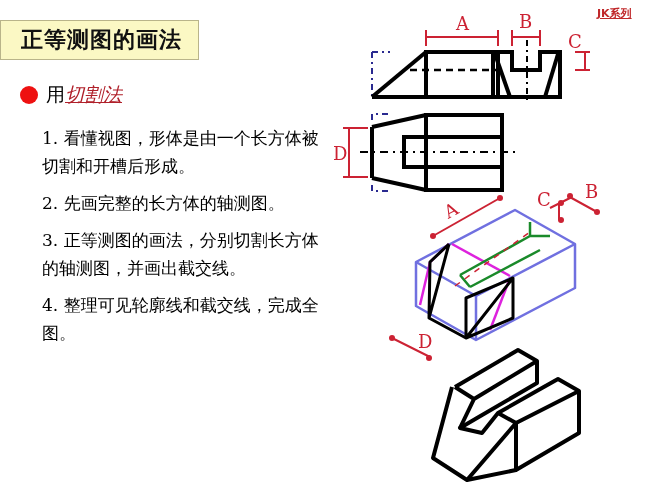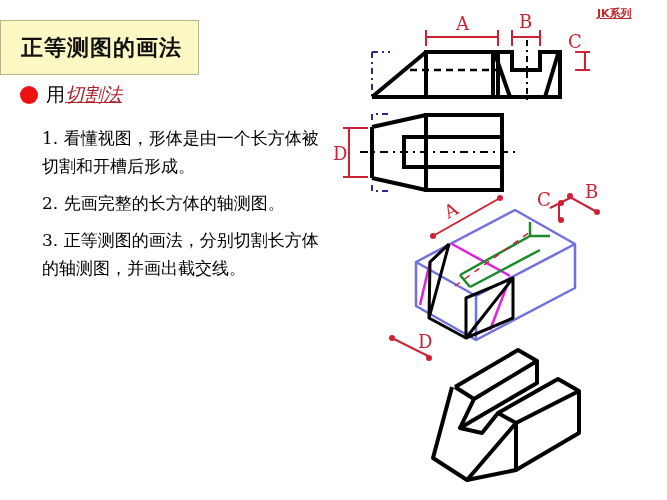--- a/index.html
+++ b/index.html
@@ -1,18 +1,18 @@
 <!DOCTYPE html>
 <html><head>
 <meta charset="utf-8">
 <style>
   html, body { margin: 0; padding: 0; background: #ffffff; }
   body { width: 667px; height: 500px; position: relative; overflow: hidden;
          font-family: "DejaVu Serif", "Liberation Serif", serif; color: #000; }
-  .title-box { position: absolute; left: 0; top: 20px; width: 199px; height: 55px;
+  .title-box { position: absolute; left: 0; top: 20px; width: 199px; height: 40px;
                background: #fbf8c4; border: 1px solid #b9b48a; box-sizing: border-box;
                display: flex; align-items: center; padding-left: 20px; }
   .title-text { font-family: "DejaVu Sans", "Liberation Sans", sans-serif; font-weight: bold;
                 font-size: 22px; letter-spacing: 1px; color: #111; }
   .series-tag { position: absolute; left: 597px; top: 6px; font-family: "DejaVu Sans", "Liberation Sans", sans-serif;
                 font-weight: bold; font-size: 11px; color: #c0282a; text-decoration: underline; }
   .subtitle { position: absolute; left: 20px; top: 82px; display: flex; align-items: center;
               font-family: "DejaVu Sans", "Liberation Sans", sans-serif; font-size: 19px; }
   .bullet-dot { width: 18px; height: 18px; border-radius: 50%; background: #ee1111; margin-right: 8px; }
   .method { color: #b0202a; text-decoration: underline; font-style: italic; }
@@ -37,20 +37,23 @@
 
 <div class="steps">
   <div class="step">
     <span>1.</span>&nbsp;<span>看懂视图，形体是由一个长方体被切割和开槽后形成。</span>
   </div>
   <div class="step">
     <span>2.</span>&nbsp;<span>先画完整的长方体的轴测图。</span>
   </div>
   <div class="step">
     <span>3.</span>&nbsp;<span>正等测图的画法，分别切割长方体的轴测图，并画出截交线。</span>
+  </div>
+  <div class="step">
+    <span>4.</span>&nbsp;<span>整理可见轮廓线和截交线，完成全图。</span>
   </div>
 </div>
 
 <svg class="diagram" width="337" height="500" viewBox="330 0 337 500" font-family="DejaVu Serif, serif">
 
   <g fill="none">
     <path d="M372 52 H390 M372 52 V97" stroke="#2a2a90" stroke-width="2" stroke-dasharray="6 4 2 4"></path>
     <rect x="426" y="52" width="72" height="45" stroke="#000" stroke-width="4"></rect>
     <line x1="372" y1="97" x2="426" y2="52" stroke="#000" stroke-width="4"></line>
     <line x1="372" y1="97" x2="426" y2="97" stroke="#000" stroke-width="4"></line>

